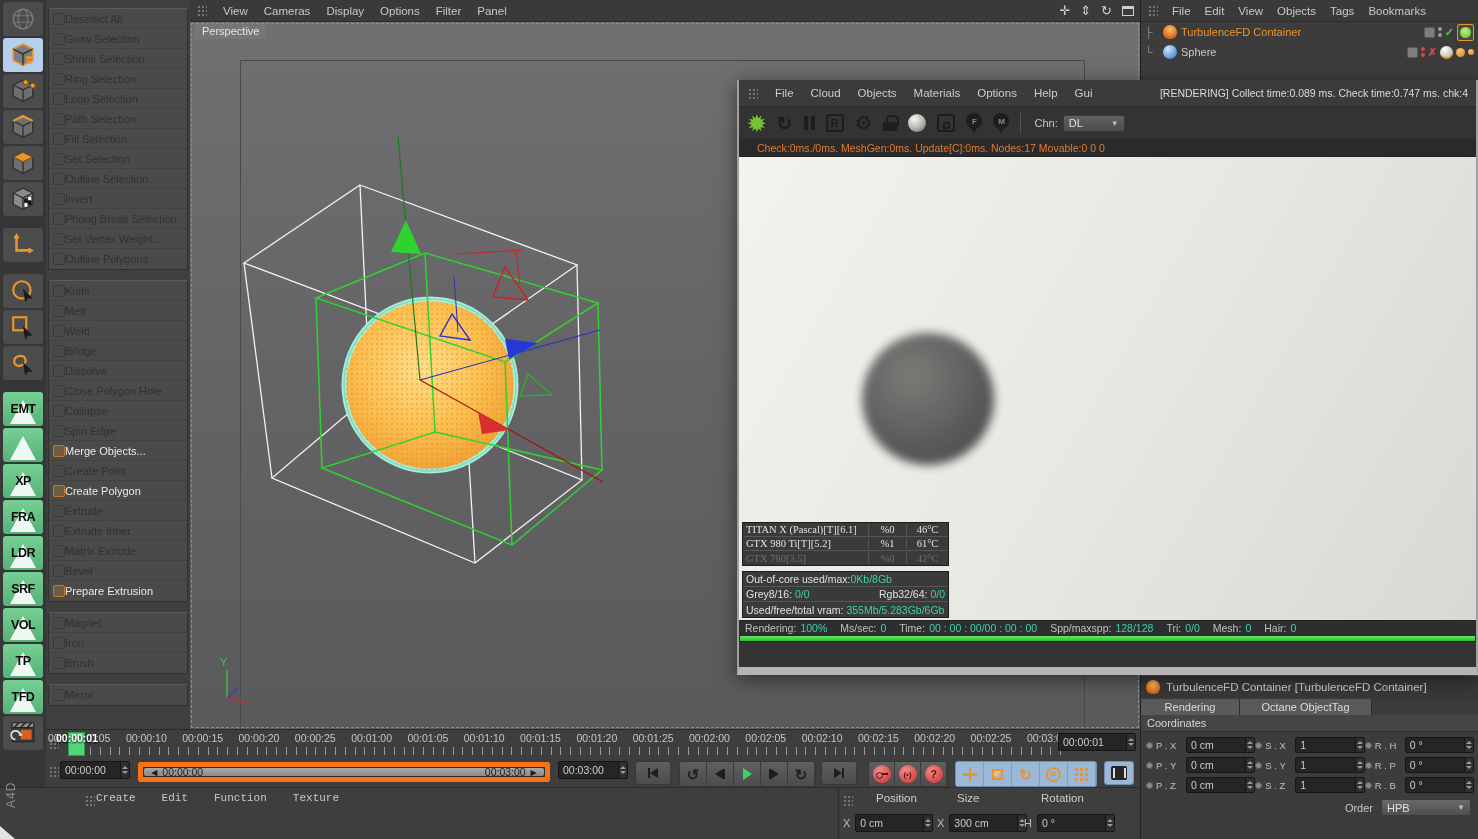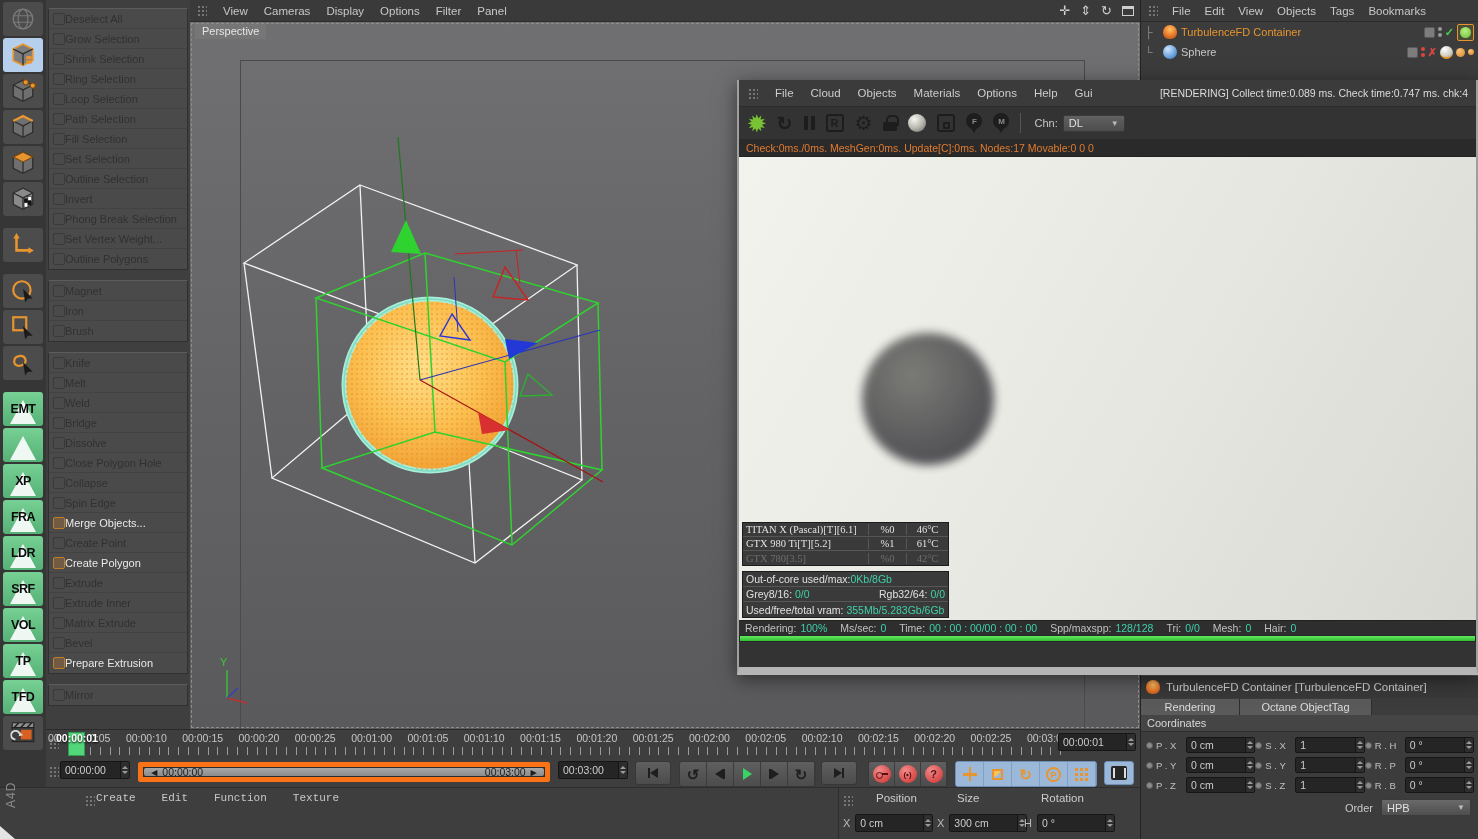--- a/index.html
+++ b/index.html
@@ -194,21 +194,21 @@
   .region-ico { width:18px; height:18px; border:2px solid #1d1d1d; border-radius:3px; display:flex; align-items:flex-end; justify-content:center; }
   .region-ico i { width:7px; height:7px; border:2px solid #1d1d1d; margin-bottom:1.5px; }
   .pin { position:relative; width:16px; height:20px; }
   .pin .head { width:16px; height:16px; border-radius:50%; background:#1d1d1d; color:#8a8a8a; font-size:8px; font-weight:bold;
                display:flex; align-items:center; justify-content:center; }
   .pin::after { content:""; position:absolute; left:5px; bottom:0; width:0; height:0;
                 border-left:3px solid transparent; border-right:3px solid transparent; border-top:5px solid #1d1d1d; }
   .lv-divider { width:1px; height:20px; background:#555; }
   .chn { display:flex; align-items:center; gap:5px; margin-left:2px; }
   .chn .dropdown { width:62px; background:linear-gradient(#616161,#4c4c4c); }
-  .lv-checkline { height:17px; background:#2a2a2a; color:#e07b30; font-size:10.5px; line-height:17px; padding-left:7px; border-bottom:1px solid #222; }
+  .lv-checkline { height:17px; background:#2a2a2a; color:#e07b30; font-size:10.5px; line-height:17px; padding-left:18px; border-bottom:1px solid #222; }
   .lv-render { position:relative; height:463px; background:linear-gradient(120deg,#f2f3ed 0%,#e7e8e2 50%,#d8d9d3 100%); overflow:hidden; }
   .render-sphere { position:absolute; left:123px; top:176px; width:132px; height:132px; border-radius:50%;
                    background:radial-gradient(circle at 38% 32%,#73736f,#47474b 72%); filter:blur(5px); opacity:.93; }
   .gpu-overlay { position:absolute; left:3px; bottom:2px; width:207px; font-size:10.5px; }
   .gpu-table { background:#3a3a3a; border:1px solid #1d1d1d; }
   .gpu-row { display:flex; height:14px; align-items:center; border-bottom:1px solid #565656; color:#e2e2e2;font-family:Liberation Serif, serif; }
   .gpu-row:last-child { border-bottom:none; }
   .gpu-row .gname { flex:1; padding:0 3px; white-space:nowrap; overflow:hidden; }
   .gpu-row .gload { width:38px; border-left:1px solid #565656; text-align:center; }
   .gpu-row .gtemp { width:42px; border-left:1px solid #565656; text-align:center; }
@@ -433,113 +433,113 @@
 
         <div class="cmd-item">
           <span class="cmd-ico"></span>
           <span class="cmd-label">Outline Polygons</span>
         </div>
       </div>
     <div class="cmd-group">
 
         <div class="cmd-item">
           <span class="cmd-ico"></span>
+          <span class="cmd-label">Knife</span>
+        </div>
+
+        <div class="cmd-item">
+          <span class="cmd-ico"></span>
+          <span class="cmd-label">Melt</span>
+        </div>
+
+        <div class="cmd-item">
+          <span class="cmd-ico"></span>
+          <span class="cmd-label">Weld</span>
+        </div>
+
+        <div class="cmd-item">
+          <span class="cmd-ico"></span>
+          <span class="cmd-label">Bridge</span>
+        </div>
+
+        <div class="cmd-item">
+          <span class="cmd-ico"></span>
+          <span class="cmd-label">Dissolve</span>
+        </div>
+
+        <div class="cmd-item">
+          <span class="cmd-ico"></span>
+          <span class="cmd-label">Close Polygon Hole</span>
+        </div>
+
+        <div class="cmd-item">
+          <span class="cmd-ico"></span>
+          <span class="cmd-label">Collapse</span>
+        </div>
+
+        <div class="cmd-item">
+          <span class="cmd-ico"></span>
+          <span class="cmd-label">Spin Edge</span>
+        </div>
+
+        <div class="cmd-item on">
+          <span class="cmd-ico"></span>
+          <span class="cmd-label">Merge Objects...</span>
+        </div>
+
+        <div class="cmd-item">
+          <span class="cmd-ico"></span>
+          <span class="cmd-label">Create Point</span>
+        </div>
+
+        <div class="cmd-item on">
+          <span class="cmd-ico"></span>
+          <span class="cmd-label">Create Polygon</span>
+        </div>
+
+        <div class="cmd-item">
+          <span class="cmd-ico"></span>
+          <span class="cmd-label">Extrude</span>
+        </div>
+
+        <div class="cmd-item">
+          <span class="cmd-ico"></span>
+          <span class="cmd-label">Extrude Inner</span>
+        </div>
+
+        <div class="cmd-item">
+          <span class="cmd-ico"></span>
+          <span class="cmd-label">Matrix Extrude</span>
+        </div>
+
+        <div class="cmd-item">
+          <span class="cmd-ico"></span>
+          <span class="cmd-label">Bevel</span>
+        </div>
+
+        <div class="cmd-item on">
+          <span class="cmd-ico"></span>
+          <span class="cmd-label">Prepare Extrusion</span>
+        </div>
+      </div>
+    <div class="cmd-group">
+
+        <div class="cmd-item">
+          <span class="cmd-ico"></span>
           <span class="cmd-label">Magnet</span>
         </div>
 
         <div class="cmd-item">
           <span class="cmd-ico"></span>
           <span class="cmd-label">Iron</span>
         </div>
 
         <div class="cmd-item">
           <span class="cmd-ico"></span>
           <span class="cmd-label">Brush</span>
-        </div>
-      </div>
-    <div class="cmd-group">
-
-        <div class="cmd-item">
-          <span class="cmd-ico"></span>
-          <span class="cmd-label">Knife</span>
-        </div>
-
-        <div class="cmd-item">
-          <span class="cmd-ico"></span>
-          <span class="cmd-label">Melt</span>
-        </div>
-
-        <div class="cmd-item">
-          <span class="cmd-ico"></span>
-          <span class="cmd-label">Weld</span>
-        </div>
-
-        <div class="cmd-item">
-          <span class="cmd-ico"></span>
-          <span class="cmd-label">Bridge</span>
-        </div>
-
-        <div class="cmd-item">
-          <span class="cmd-ico"></span>
-          <span class="cmd-label">Dissolve</span>
-        </div>
-
-        <div class="cmd-item">
-          <span class="cmd-ico"></span>
-          <span class="cmd-label">Close Polygon Hole</span>
-        </div>
-
-        <div class="cmd-item">
-          <span class="cmd-ico"></span>
-          <span class="cmd-label">Collapse</span>
-        </div>
-
-        <div class="cmd-item">
-          <span class="cmd-ico"></span>
-          <span class="cmd-label">Spin Edge</span>
-        </div>
-
-        <div class="cmd-item on">
-          <span class="cmd-ico"></span>
-          <span class="cmd-label">Merge Objects...</span>
-        </div>
-
-        <div class="cmd-item">
-          <span class="cmd-ico"></span>
-          <span class="cmd-label">Create Point</span>
-        </div>
-
-        <div class="cmd-item on">
-          <span class="cmd-ico"></span>
-          <span class="cmd-label">Create Polygon</span>
-        </div>
-
-        <div class="cmd-item">
-          <span class="cmd-ico"></span>
-          <span class="cmd-label">Extrude</span>
-        </div>
-
-        <div class="cmd-item">
-          <span class="cmd-ico"></span>
-          <span class="cmd-label">Extrude Inner</span>
-        </div>
-
-        <div class="cmd-item">
-          <span class="cmd-ico"></span>
-          <span class="cmd-label">Matrix Extrude</span>
-        </div>
-
-        <div class="cmd-item">
-          <span class="cmd-ico"></span>
-          <span class="cmd-label">Bevel</span>
-        </div>
-
-        <div class="cmd-item on">
-          <span class="cmd-ico"></span>
-          <span class="cmd-label">Prepare Extrusion</span>
         </div>
       </div>
     <div class="cmd-group">
 
         <div class="cmd-item">
           <span class="cmd-ico"></span>
           <span class="cmd-label">Mirror</span>
         </div>
       </div>
   </div>

